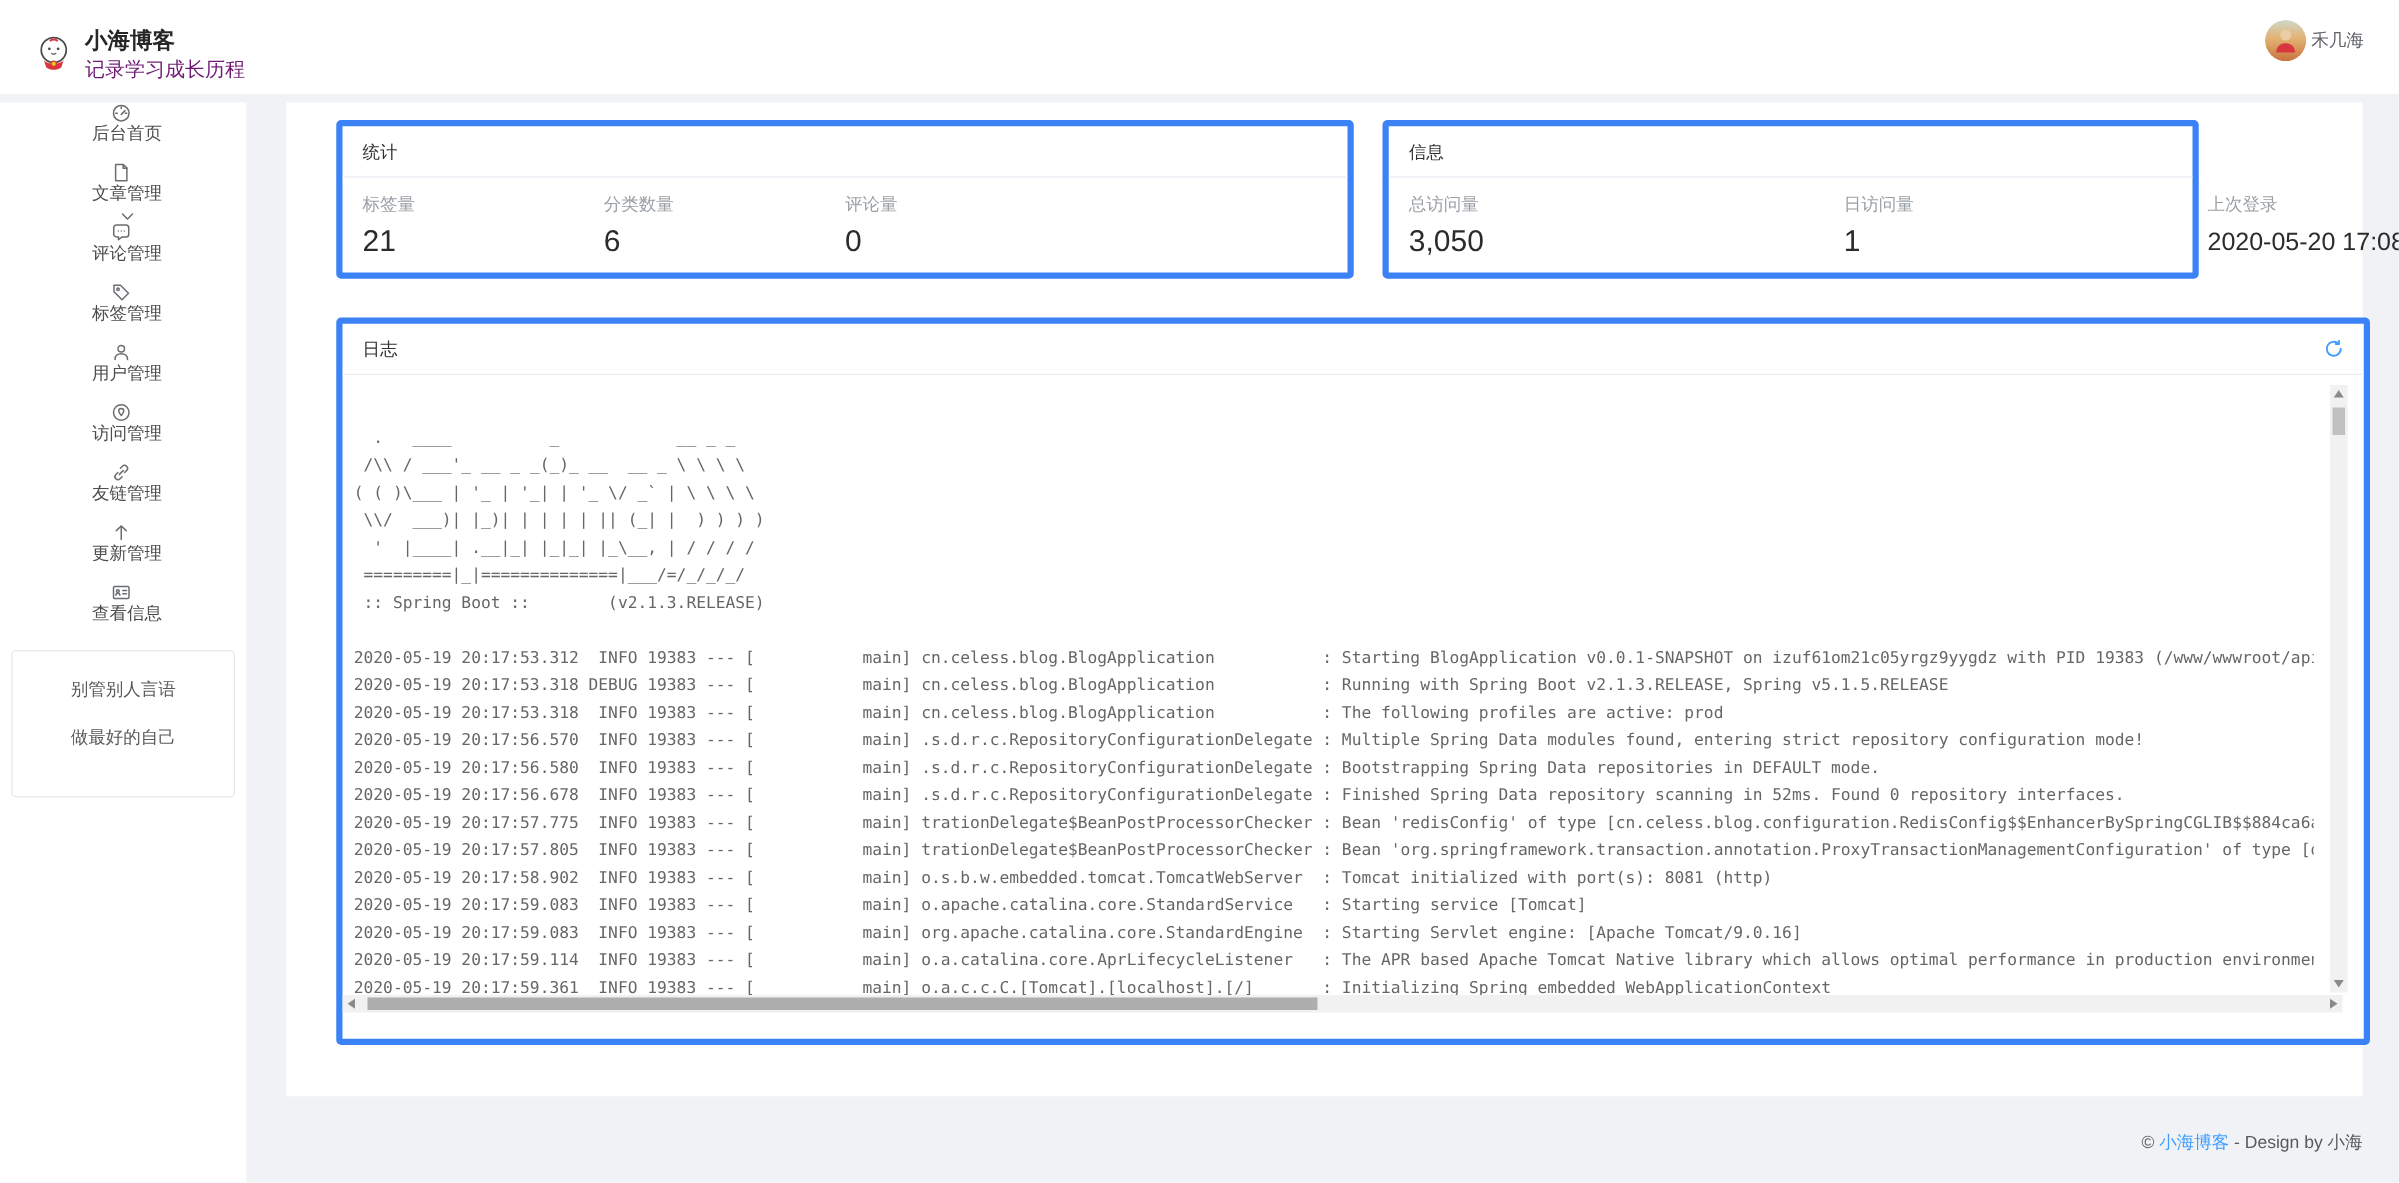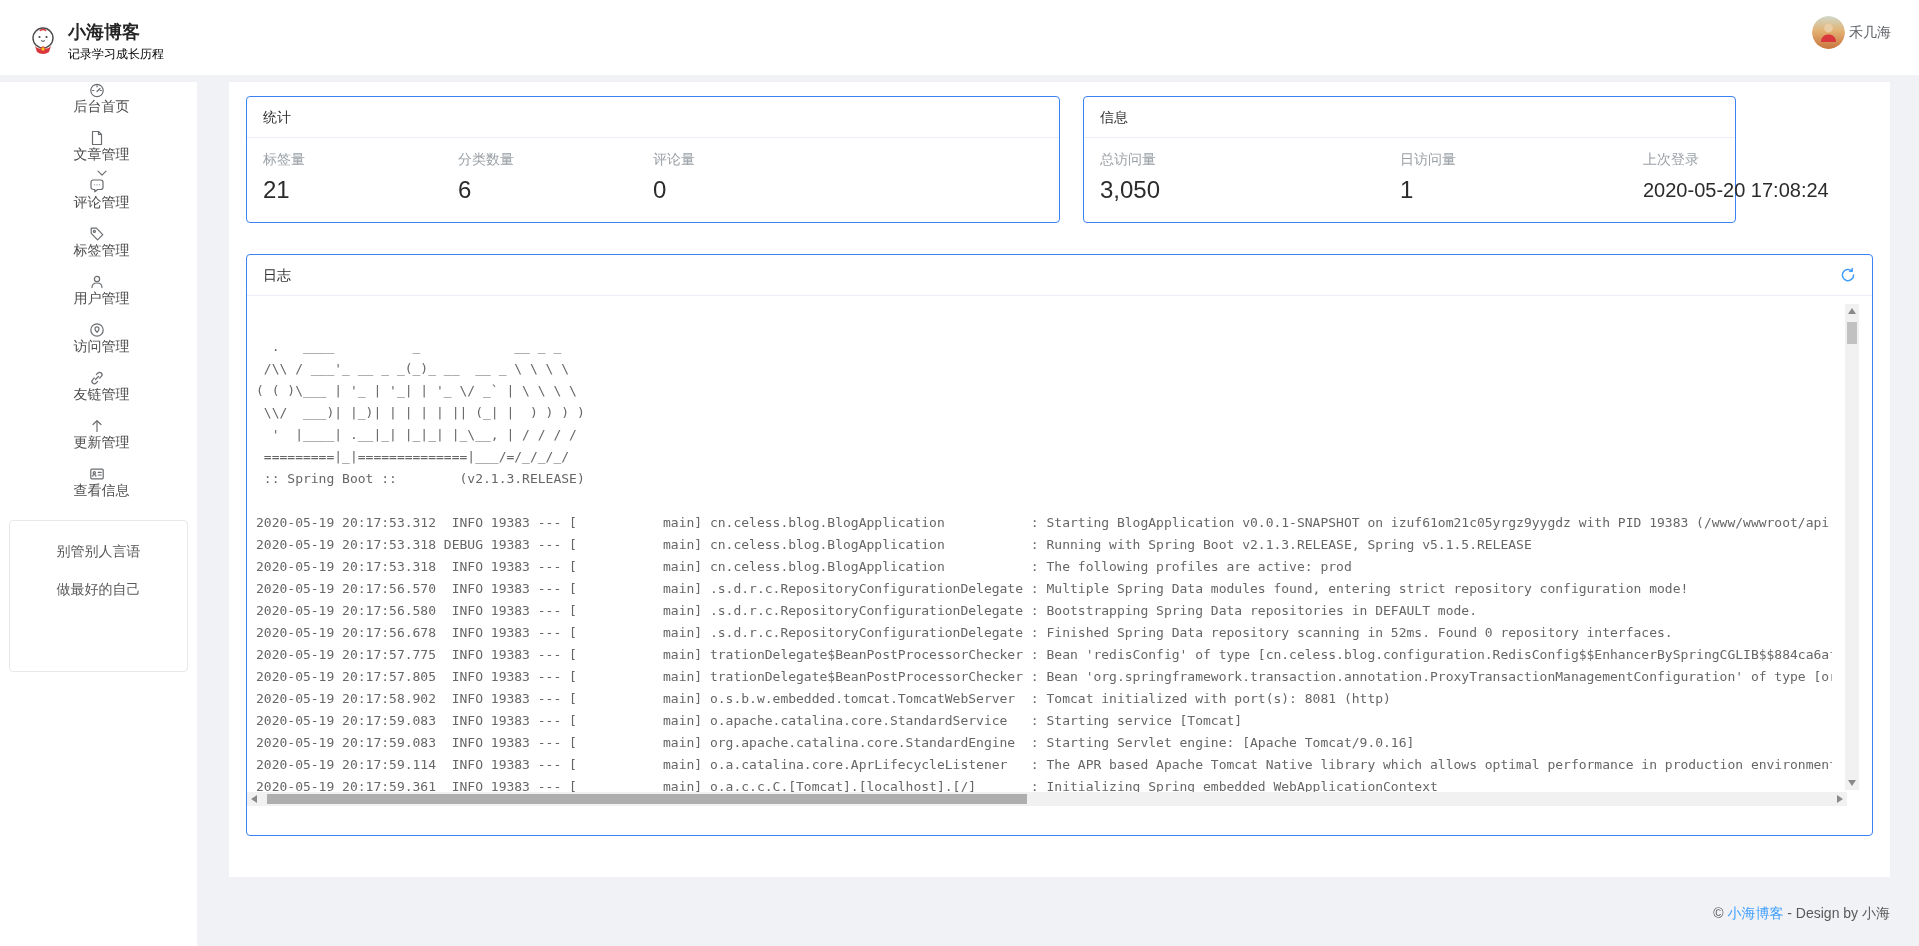--- a/index.html
+++ b/index.html
@@ -8,47 +8,47 @@
     background:#f0f2f5;
     font-family:"Liberation Sans","DejaVu Sans",sans-serif;
     color:#303133; position:relative;
   }
 
   
   .header { position:absolute; left:0; top:0; width:1919px; height:75px; background:#fff; }
   .brand { position:absolute; left:27px; top:21px; display:flex; align-items:center; }
   .brand-text { margin-left:9px; }
   .site-title { font-size:18px; font-weight:bold; color:#262626; line-height:22px; }
-  .site-subtitle { font-size:12px; color:#000000; margin-top:3px; }
+  .site-subtitle { font-size:16px; color:#701a75; margin-top:3px; }
   .user-area { position:absolute; right:28px; top:16px; display:flex; align-items:center; cursor:pointer; }
   .avatar { width:33px; height:33px; border-radius:50%; overflow:hidden; flex:0 0 auto; }
   .username { font-size:14px; color:#5f6368; margin-left:4px; }
 
   
   .sidebar { position:absolute; left:0; top:82px; width:198px; height:864px; background:#fff; border-right:1px solid #f2f2f2; }
   .menu { padding-top:0; }
   .menu-item { height:48px; display:flex; align-items:center; padding:0 18px 0 24px; cursor:pointer; color:#4c4c4c; font-size:14px;flex-direction:column; }
   .menu-item .mi-icon { width:16px; height:16px; margin-right:9px; flex:0 0 auto; display:flex; align-items:center; }
   .menu-item .mi-label { flex:1 1 auto; }
   .menu-item .mi-caret { flex:0 0 auto; }
-  .quote-box { position:absolute; left:9px; top:438px; width:179px; height:152px; border:1px solid #e8e8e8; border-radius:4px;
+  .quote-box { position:absolute; left:9px; top:438px; width:179px; height:118px; border:1px solid #e8e8e8; border-radius:4px;
     background:#fff; display:flex; flex-direction:column; align-items:center; padding-top:20px; }
   .quote-line { font-size:14px; color:#595959; line-height:20px; }
   .quote-line + .quote-line { margin-top:18px; }
 
   
   .main { position:absolute; left:229px; top:82px; width:1661px; height:795px; background:#fff; }
-  .card { position:absolute; background:#fff; border:1px solid #3b82f6; border-radius:4px; }
+  .card { position:absolute; background:#fff; border:5px solid #3b82f6; border-radius:4px;margin-left:23px; }
   .card-header { height:41px; line-height:41px; padding:0 16px; border-bottom:1px solid #ebeef5;
     font-size:14px; font-weight:500; color:#303133; display:flex; justify-content:space-between; align-items:center; }
   .stats-card { left:17px; top:14px; width:814px; height:127px; }
   .info-card  { left:854px; top:14px; width:653px; height:127px; }
   .stat-body  { display:grid; padding:13px 16px 0 16px; }
   .stats-card .stat-body { grid-template-columns:repeat(4,1fr); }
-  .info-card  .stat-body { grid-template-columns:300px 243px 1fr; }
+  .info-card  .stat-body { grid-template-columns:300px 243px 1fr;gap:48px; }
   .stat-label { font-size:14px; color:#9aa0a6; }
   .stat-value { font-size:24px; color:#2b2b2b; margin-top:7px; white-space:nowrap; }
   .stat-value.small { font-size:20px; margin-top:10px; }
 
   
   .log-card { left:17px; top:172px; width:1627px; height:582px; }
   .refresh-btn { cursor:pointer; display:flex; align-items:center; }
   .log-body { position:relative; height:539px; overflow:hidden; }
   .log-pre { position:absolute; left:9px; top:0; right:40px; bottom:43px; overflow:hidden;
     font-family:"DejaVu Sans Mono","Liberation Mono",monospace; font-size:13px; line-height:22px;

